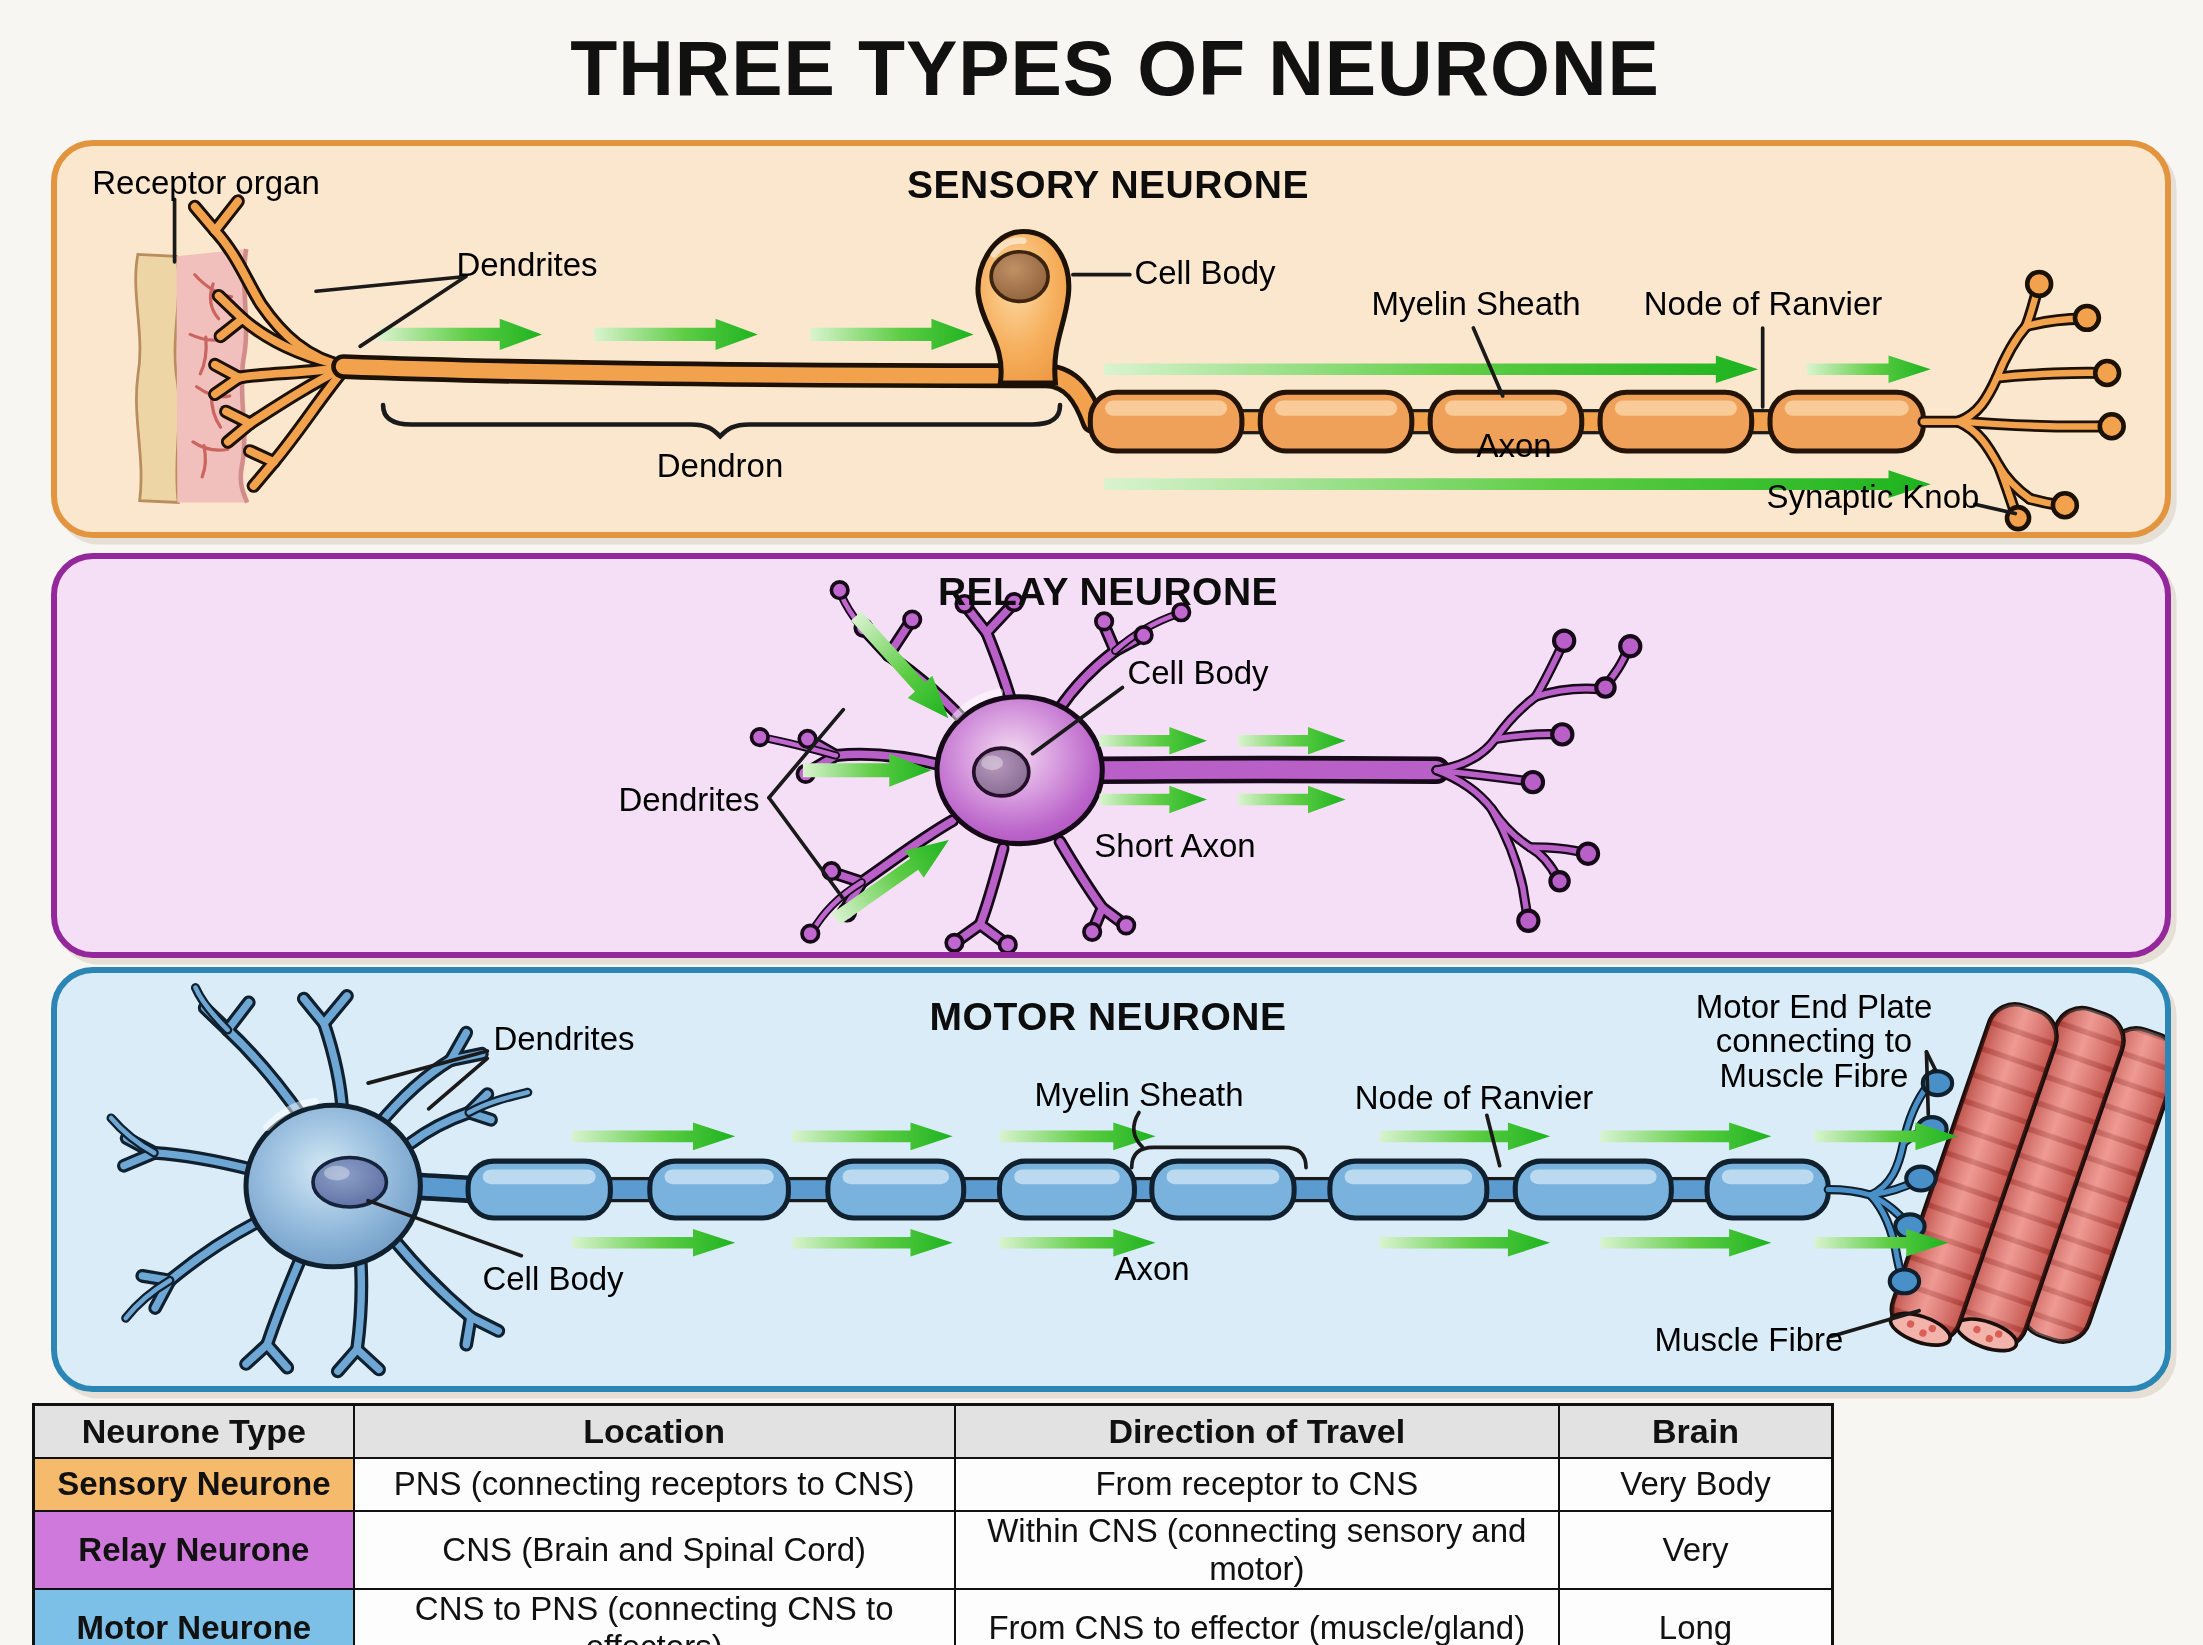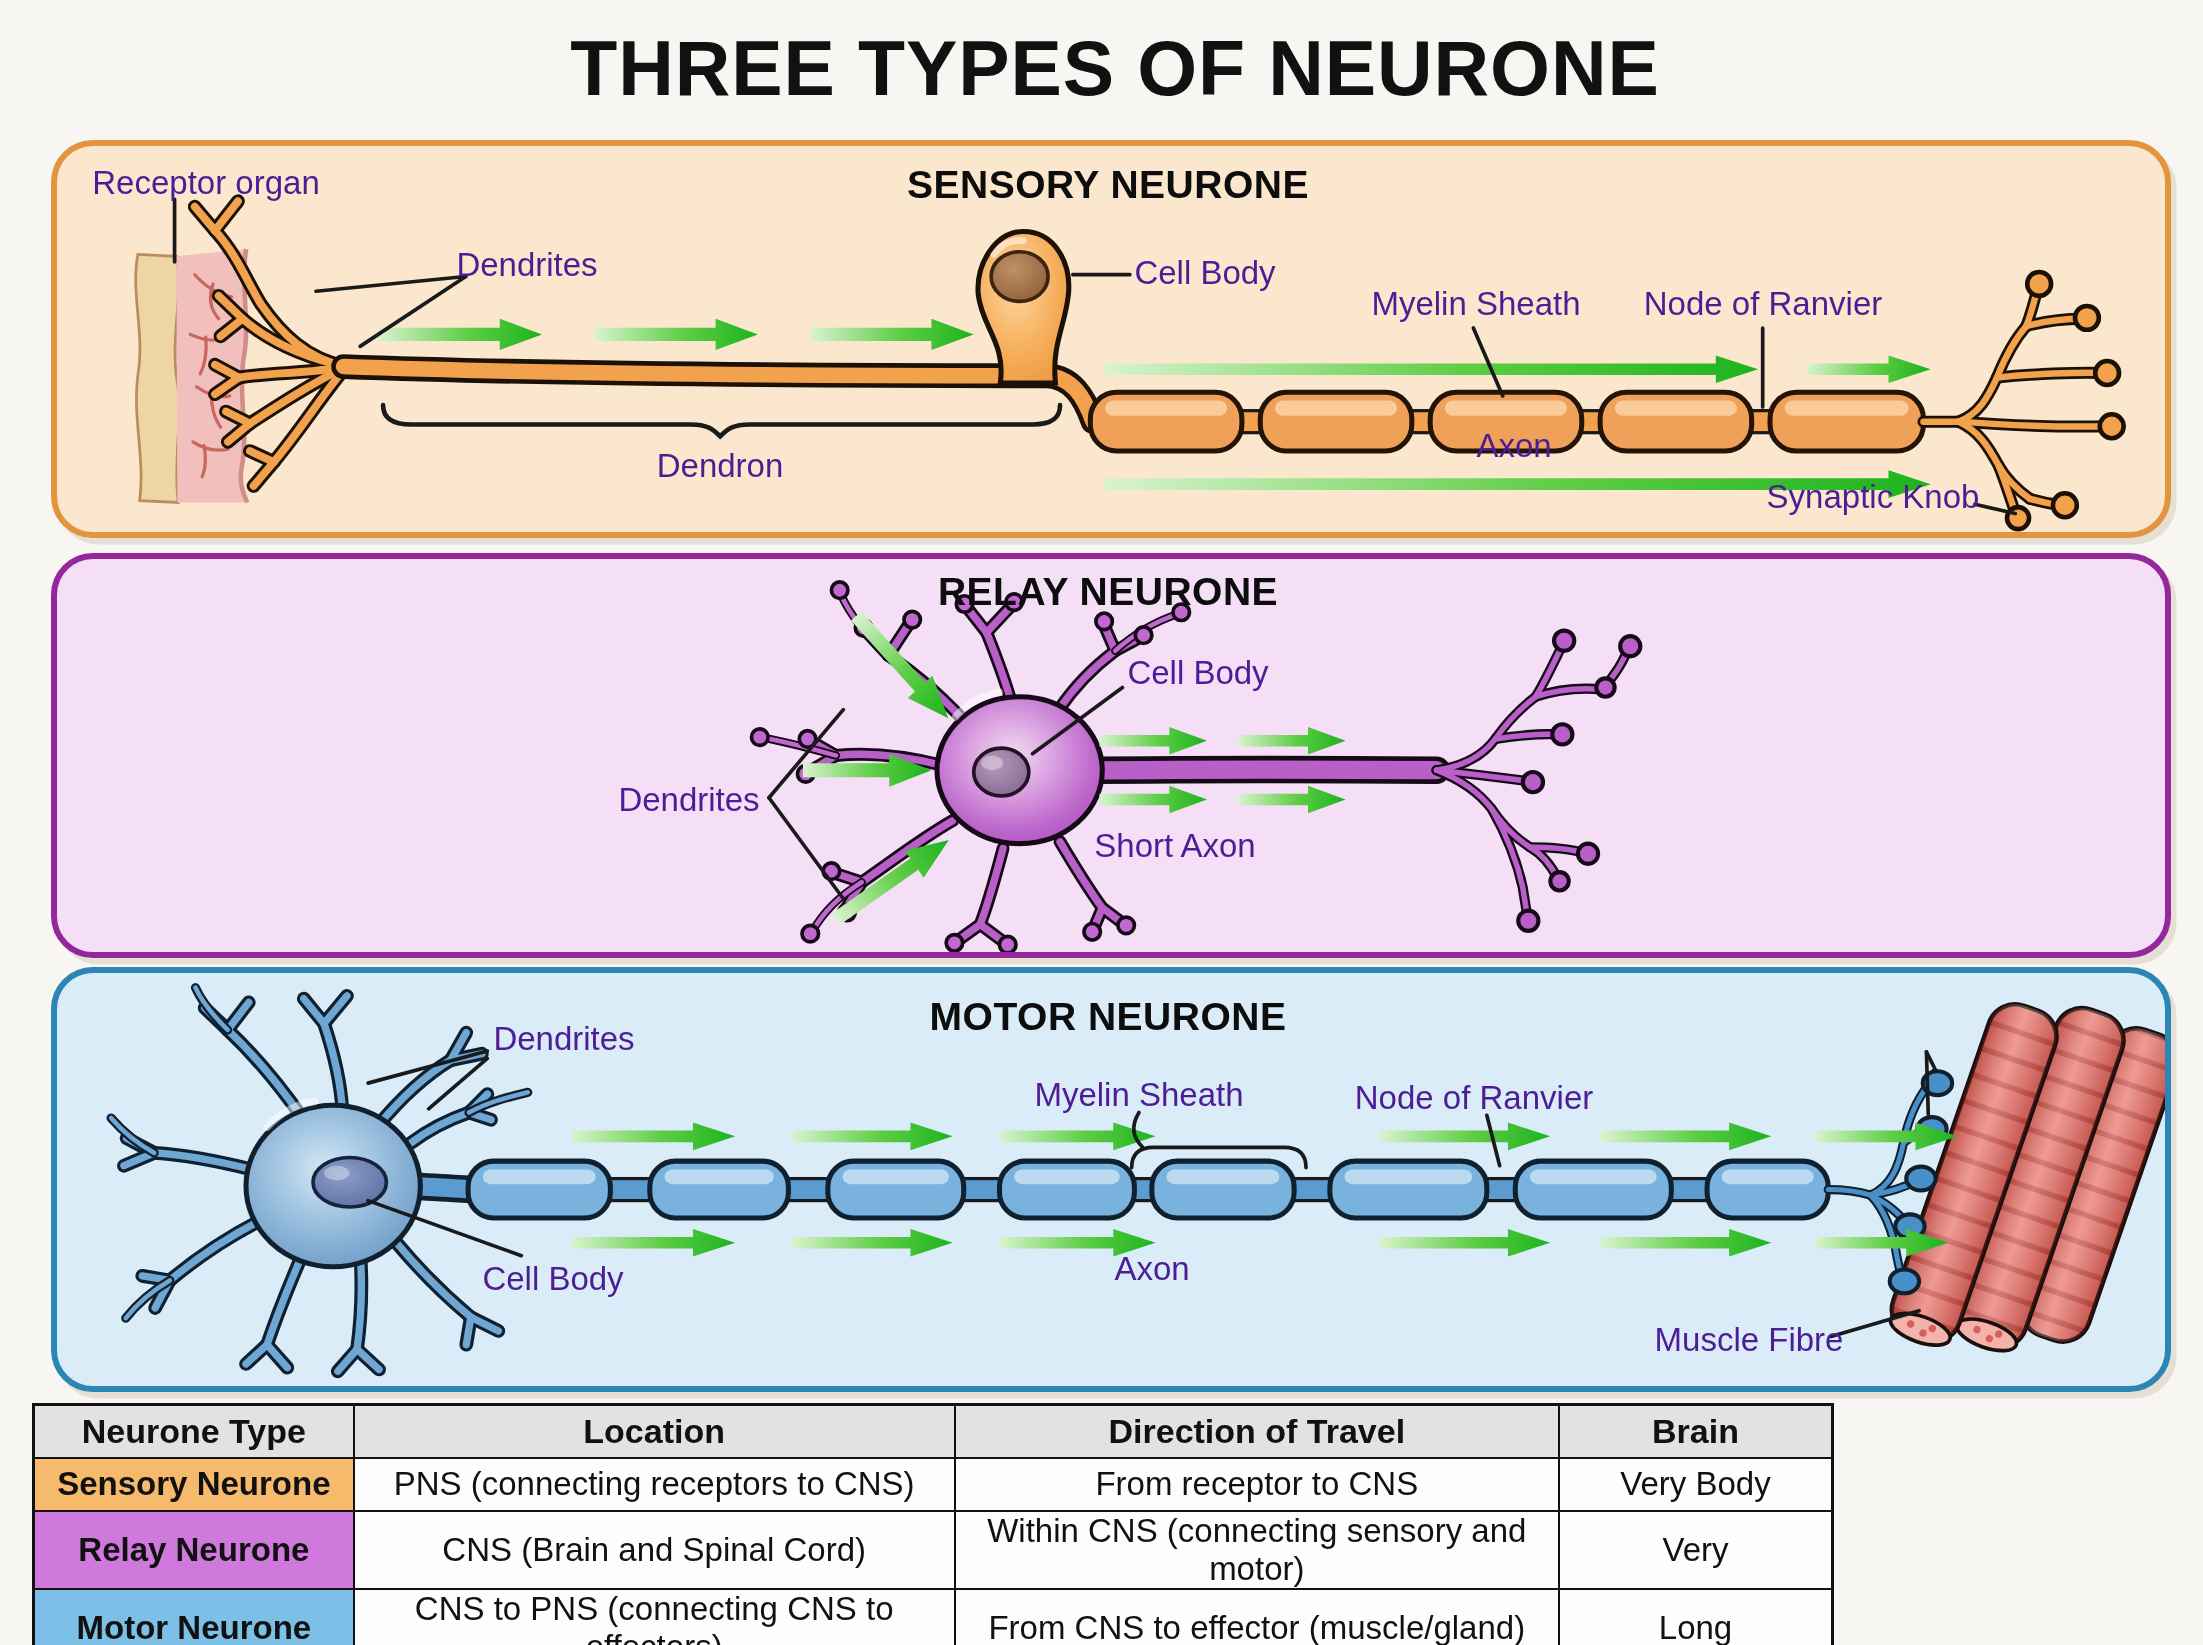--- a/index.html
+++ b/index.html
@@ -3,21 +3,21 @@
 <meta charset="utf-8">
 <style>
   html,body{margin:0;padding:0;background:#f7f4ef}
   .page{position:relative;width:2204px;height:1646px;overflow:hidden;font-family:"Liberation Sans",sans-serif;background:#f8f6f2}
   .title{position:absolute;left:0;top:11px;width:100%;text-align:center;font-size:77px;font-weight:700;letter-spacing:0.9px;color:#111;margin:13px}
   .panel{position:absolute;left:51px;width:2108px;border-radius:42px;overflow:hidden;box-sizing:content-box;box-shadow:5.5px 6.4px 0 rgba(110,85,45,.14)}
   .panel-sensory{top:140px;height:386px;background:var(--c-sensory_bg);border:6.4px solid var(--c-sensory_accent)}
   .panel-relay{top:553px;height:393px;background:var(--c-relay_bg);border:6.4px solid var(--c-relay_accent)}
   .panel-motor{top:967px;height:413px;background:var(--c-motor_bg);border:6.4px solid var(--c-motor_accent)}
   .panel svg{position:absolute;left:0;top:0;width:100%;height:100%}
-  .lbl{position:absolute;transform:translate(-50%,-50%);font-size:33px;color:#4c1d95;white-space:nowrap;text-align:center;line-height:1.08}
+  .lbl{position:absolute;transform:translate(-50%,-50%);font-size:33px;color:#000000;white-space:nowrap;text-align:center;line-height:1.08}
   .ptitle{font-size:39px;font-weight:700;color:#0d0d0d;letter-spacing:0.5px}
   .wrap{white-space:normal;width:275px;line-height:1.04}
   .cmp{position:absolute;left:32px;top:1403px;width:1802px;height:215px;border-collapse:collapse;table-layout:fixed;background:#fdfdfd;border:3.7px solid #111}
   .cmp th,.cmp td{border:2.8px solid #111;text-align:center;vertical-align:middle;font-size:33px;color:#111;padding:0 5.5px;overflow:hidden}
   .cmp th{background:var(--c-table_header_bg);font-size:34px;font-weight:700}
   .cmp tr{height:53px}
   .cmp td.rowlabel{font-weight:700}
   .row-sensory{background:var(--c-row_sensory)}
   .row-relay{background:var(--c-row_relay)}
   .row-motor{background:var(--c-row_motor)}
@@ -609,20 +609,21 @@
         <path d="M1932,396 L2028,368"></path>
       </g>
     </svg>
 
     <div class="lbl ptitle" style="left:1051px;top:44px">MOTOR NEURONE</div>
     <div class="lbl" style="left:507px;top:66px">Dendrites</div>
     <div class="lbl" style="left:496px;top:306px">Cell Body</div>
     <div class="lbl" style="left:1082px;top:122px">Myelin Sheath</div>
     <div class="lbl" style="left:1417px;top:125px">Node of Ranvier</div>
     <div class="lbl" style="left:1095px;top:296px">Axon</div>
+    <div class="lbl wrap" style="left:1757px;top:68px">Motor End Plate connecting to Muscle Fibre</div>
     <div class="lbl" style="left:1692px;top:367px">Muscle Fibre</div>
   </section>
 
   <table class="cmp">
     <colgroup>
         <col style="width:17.8%">
         <col style="width:33.4%">
         <col style="width:33.6%">
         <col style="width:15.2%">
       </colgroup>

